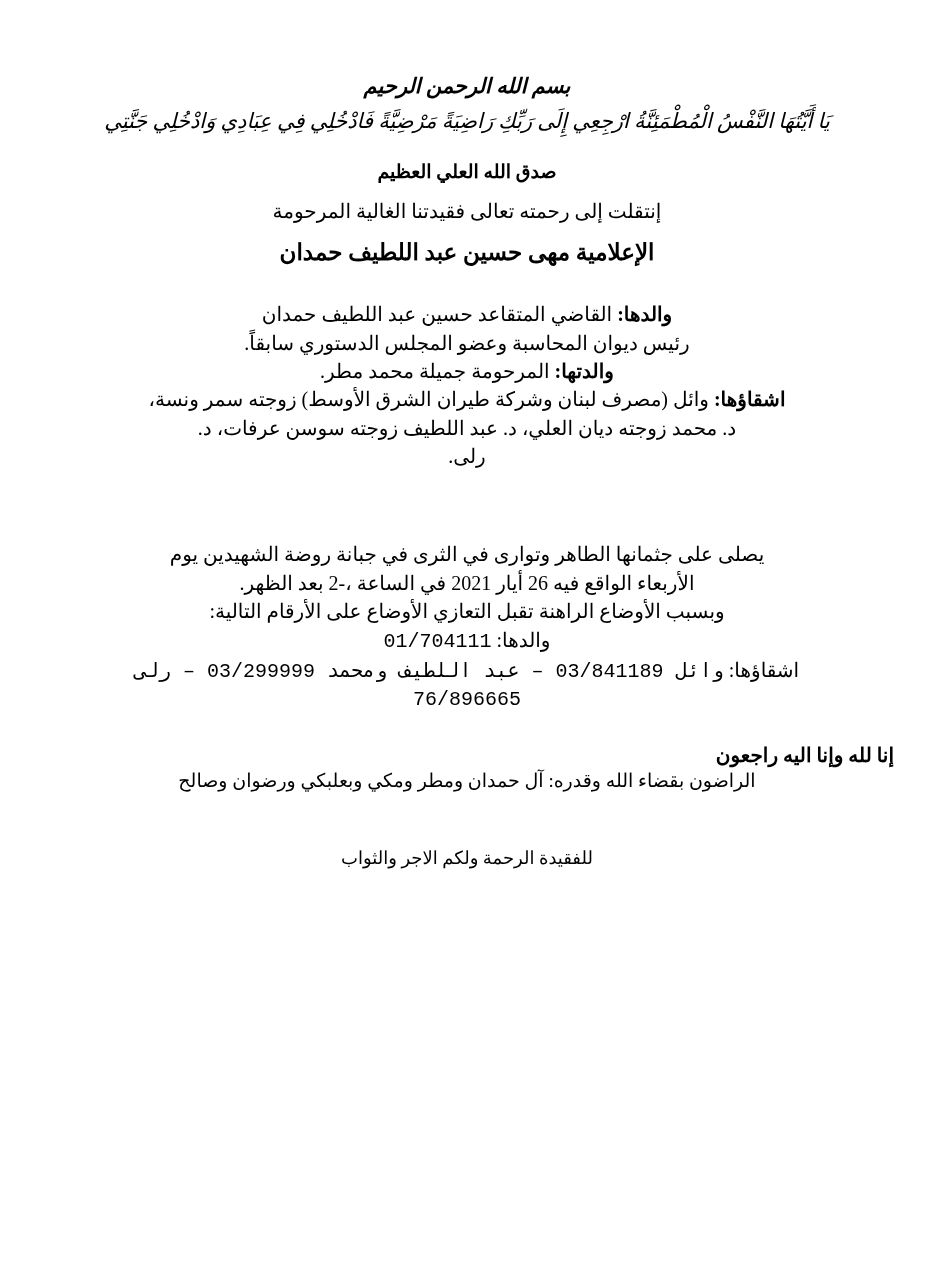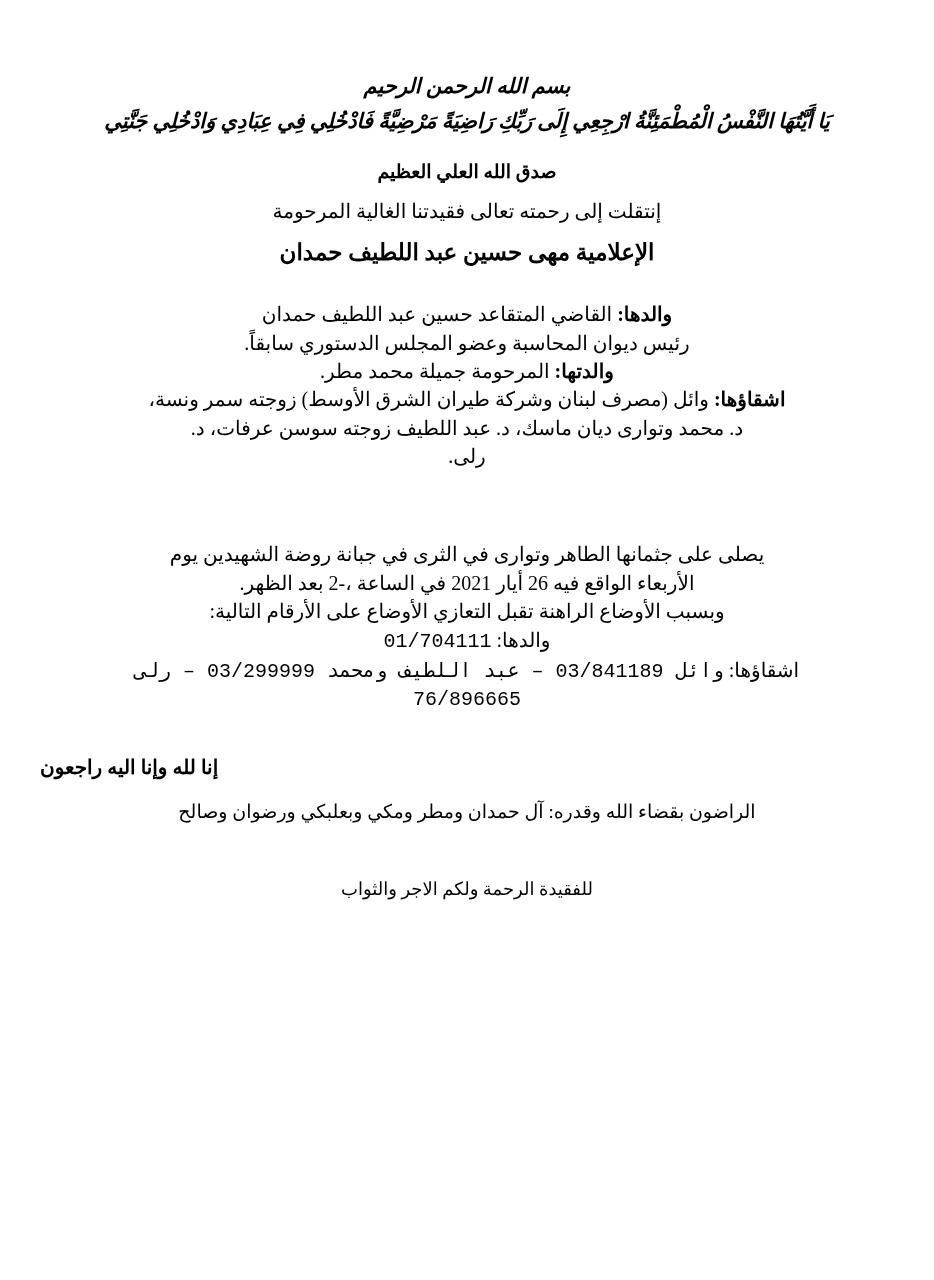--- a/index.html
+++ b/index.html
@@ -26,21 +26,21 @@
     line-height: 1.42;
   }
   .basmala {
     font-weight: bold;
     font-style: italic;
     font-size: 21px;
     text-align: center;
     line-height: 1.55;
   }
   .ayah {
-    font-weight: bold;
+    font-weight: normal;
     font-style: italic;
     font-size: 21px;
     text-align: center;
     line-height: 1.6;
     margin-top: 2px;
     padding: 0 55px;
   }
   .sadaqa {
     font-weight: bold;
     font-size: 19px;
@@ -71,28 +71,28 @@
   .burial-block {
     margin-top: 70px;
     text-align: center;
     font-size: 20px;
     line-height: 1.62;
     padding: 0 28px;
   }
   .closing-bold {
     font-weight: bold;
     font-size: 20px;
-    text-align: left;
-    margin-top: 40px;
+    text-align: right;
+    margin-top: 28px;
   }
   .radoon {
     font-size: 19px;
     text-align: center;
     line-height: 1.55;
-    margin-top: 20px;
+    margin-top: 1px;
     padding: 0 60px;
   }
   .footer-note {
     font-size: 18px;
     text-align: center;
     margin-top: 52px;
   }
   .nowrap-num {
     unicode-bidi: embed;
     font-family: Liberation Mono, monospace;
@@ -120,21 +120,21 @@
     </div>
     <div class="line">رئيس ديوان المحاسبة وعضو المجلس الدستوري سابقاً.</div>
     <div class="line">
       <span class="lbl">والدتها:</span>
       <span>المرحومة جميلة محمد مطر.</span>
     </div>
     <div class="line">
       <span class="lbl">اشقاؤها:</span>
       <span>وائل (مصرف لبنان وشركة طيران الشرق الأوسط) زوجته سمر ونسة،</span>
     </div>
-    <div class="line">د. محمد وتوارى ديان ماسك، د. عبد اللطيف زوجته سوسن عرفات، د.</div>
+    <div class="line">د. محمد زوجته ديان العلي، د. عبد اللطيف زوجته سوسن عرفات، د.</div>
     <div class="line">رلى.</div>
   </div>
 
   <div class="burial-block">
     <div class="line">يصلى على جثمانها الطاهر وتوارى في الثرى في جبانة روضة الشهيدين يوم</div>
     <div class="line">الأربعاء الواقع فيه 26 أيار 2021 في الساعة ،-2 بعد الظهر.</div>
     <div class="line">وبسبب الأوضاع الراهنة تقبل التعازي الأوضاع على الأرقام التالية:</div>
     <div class="line">
       <span>والدها:</span>
       <span class="nowrap-num">01/704111</span>

